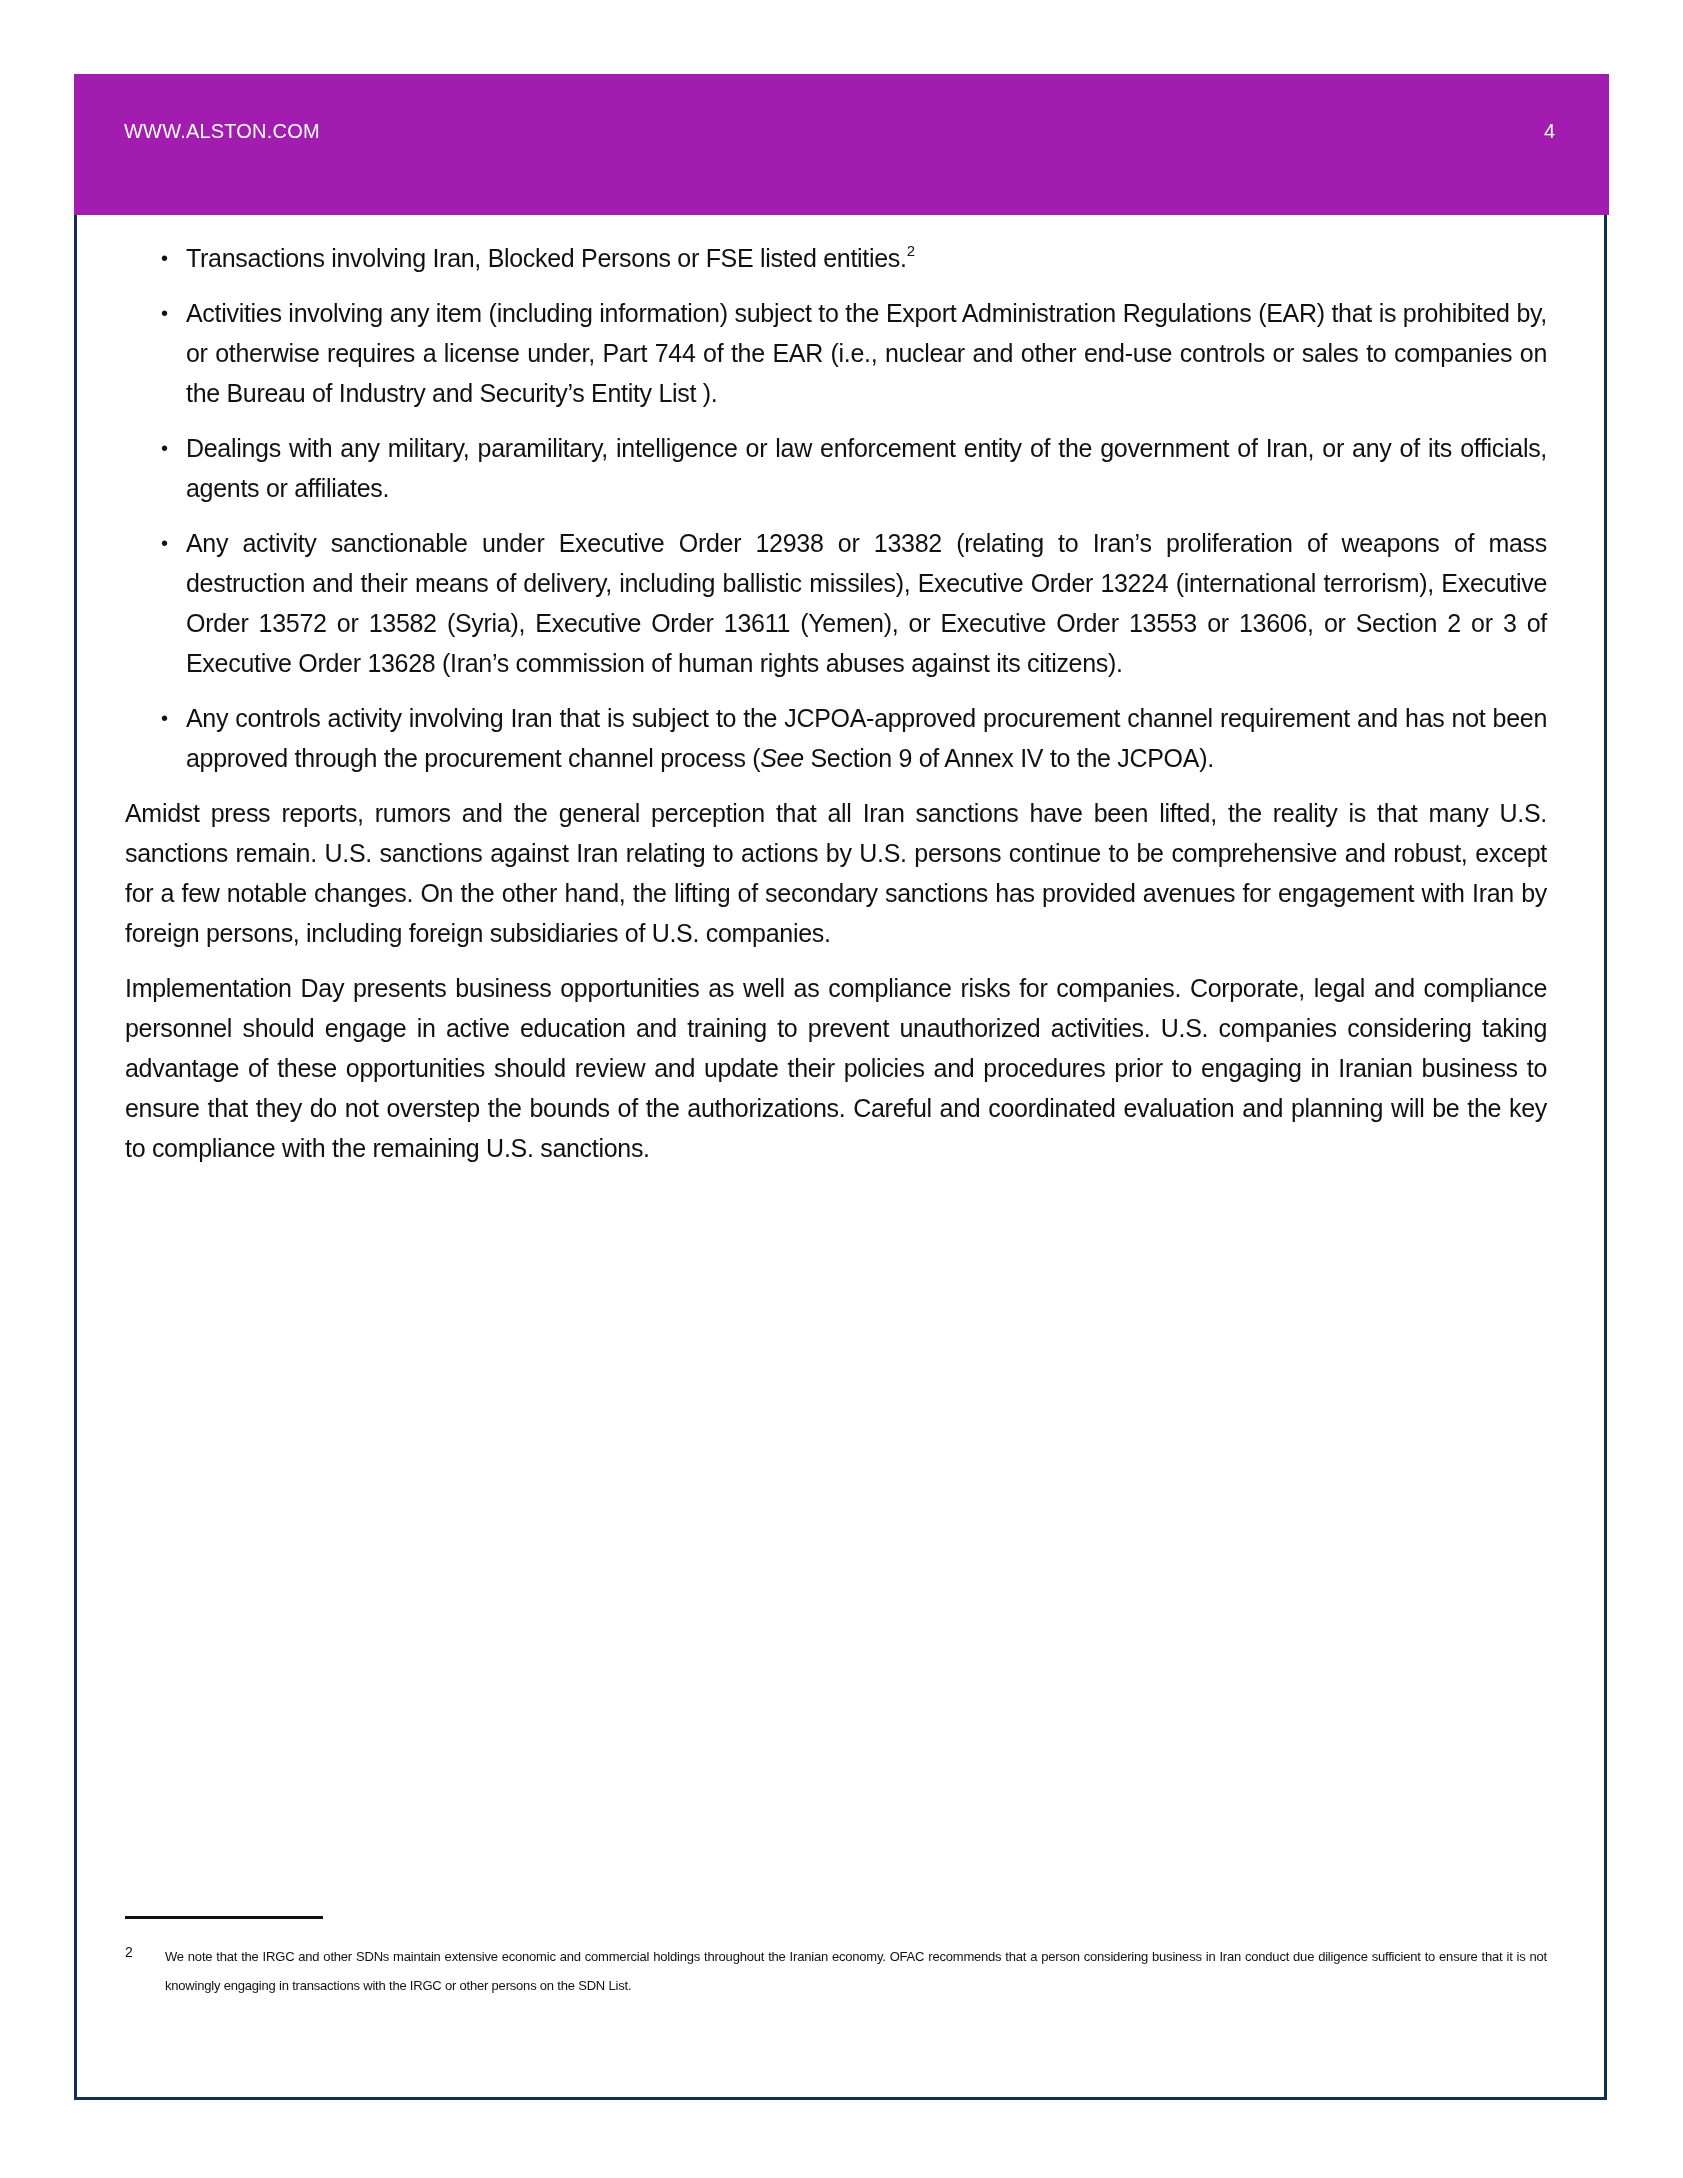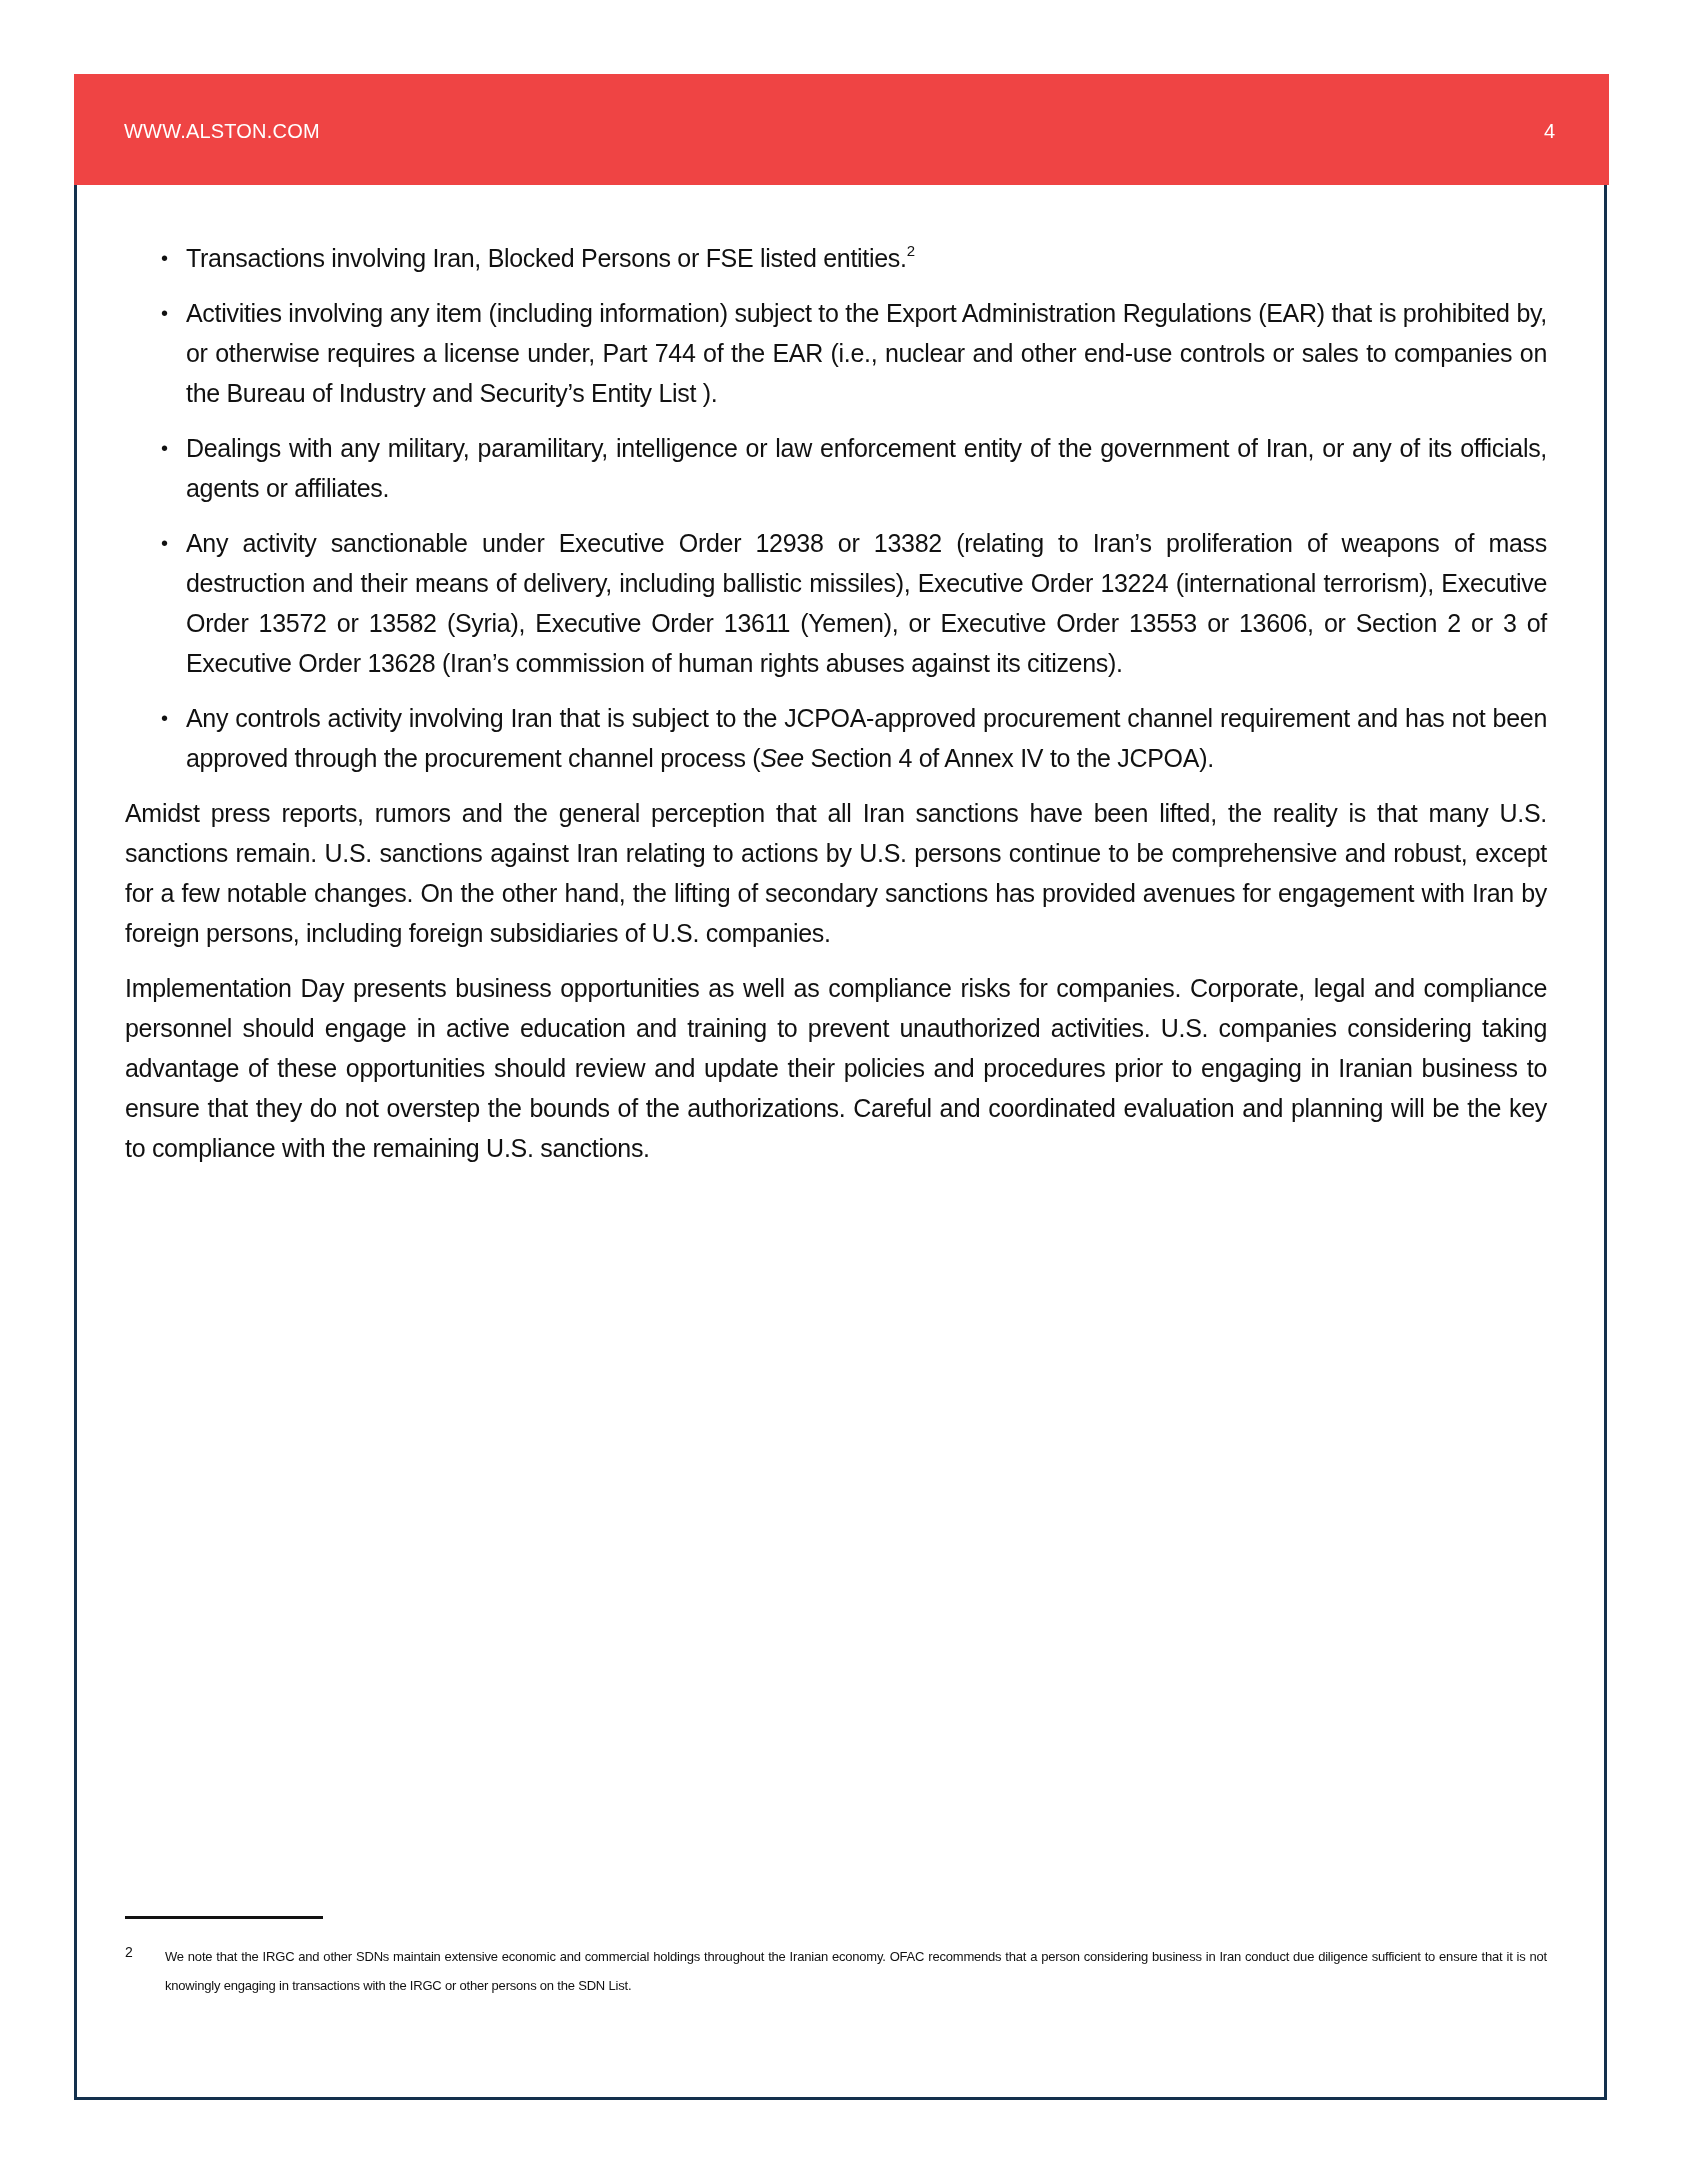--- a/index.html
+++ b/index.html
@@ -23,22 +23,22 @@
       height: 2026px;
       border: 3px solid #13304d;
       border-top: none;
       box-sizing: border-box;
     }
     .header-band {
       position: absolute;
       left: 74px;
       top: 74px;
       width: 1535px;
-      height: 111px;
-      background: #ef4444;
+      height: 141px;
+      background: #a21caf;
     }
     .header-url {
       position: absolute;
       left: 50px;
       top: 45px;
       font-size: 20px;
       letter-spacing: 0.2px;
       color: #ffffff;
       font-weight: normal;
       line-height: 24px;
@@ -152,21 +152,21 @@
     <li>
       <span class="bullet-dot">•</span>
       <span>Dealings with any military, paramilitary, intelligence or law enforcement entity of the government of Iran, or any of its officials, agents or affiliates.</span>
     </li>
     <li>
       <span class="bullet-dot">•</span>
       <span>Any activity sanctionable under Executive Order 12938 or 13382 (relating to Iran’s proliferation of weapons of mass destruction and their means of delivery, including ballistic missiles), Executive Order 13224 (international terrorism), Executive Order 13572 or 13582 (Syria), Executive Order 13611 (Yemen), or Executive Order 13553 or 13606, or Section 2 or 3 of Executive Order 13628 (Iran’s commission of human rights abuses against its citizens).</span>
     </li>
     <li>
       <span class="bullet-dot">•</span>
-      <span>Any controls activity involving Iran that is subject to the JCPOA-approved procurement channel requirement and has not been approved through the procurement channel process (</span><em>See</em><span> Section 4 of Annex IV to the JCPOA).</span>
+      <span>Any controls activity involving Iran that is subject to the JCPOA-approved procurement channel requirement and has not been approved through the procurement channel process (</span><em>See</em><span> Section 9 of Annex IV to the JCPOA).</span>
     </li>
   </ul>
 
 
   <p class="body-para">Amidst press reports, rumors and the general perception that all Iran sanctions have been lifted, the reality is that many U.S. sanctions remain. U.S. sanctions against Iran relating to actions by U.S. persons continue to be comprehensive and robust, except for a few notable changes. On the other hand, the lifting of secondary sanctions has provided avenues for engagement with Iran by foreign persons, including foreign subsidiaries of U.S. companies.</p>
   <p class="body-para">Implementation Day presents business opportunities as well as compliance risks for companies. Corporate, legal and compliance personnel should engage in active education and training to prevent unauthorized activities. U.S. companies considering taking advantage of these opportunities should review and update their policies and procedures prior to engaging in Iranian business to ensure that they do not overstep the bounds of the authorizations. Careful and coordinated evaluation and planning will be the key to compliance with the remaining U.S. sanctions.</p>
 </div>
 
 <div class="fn-rule"></div>
 

